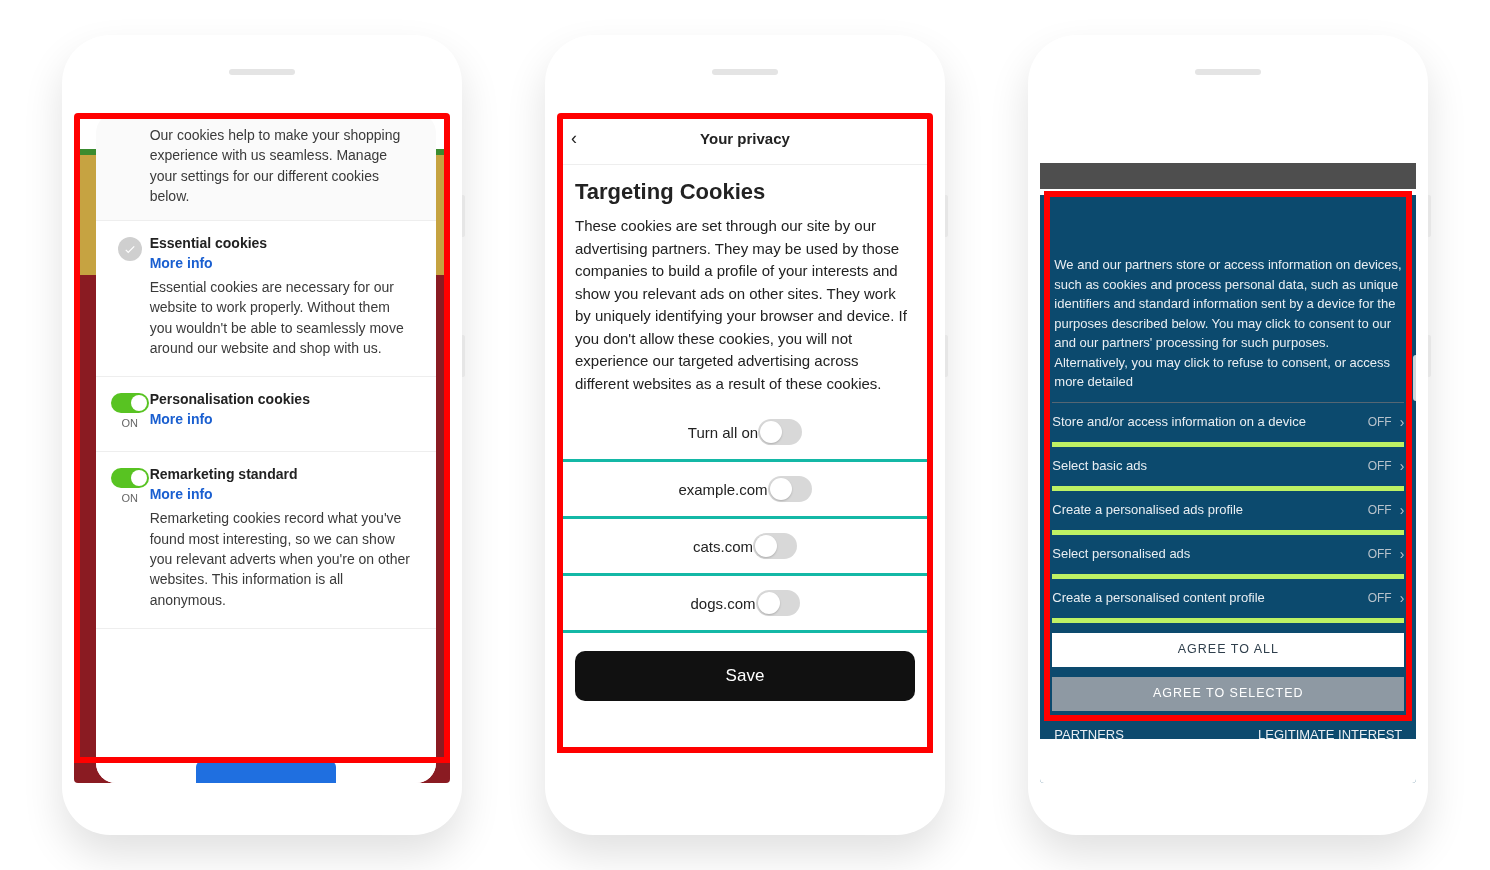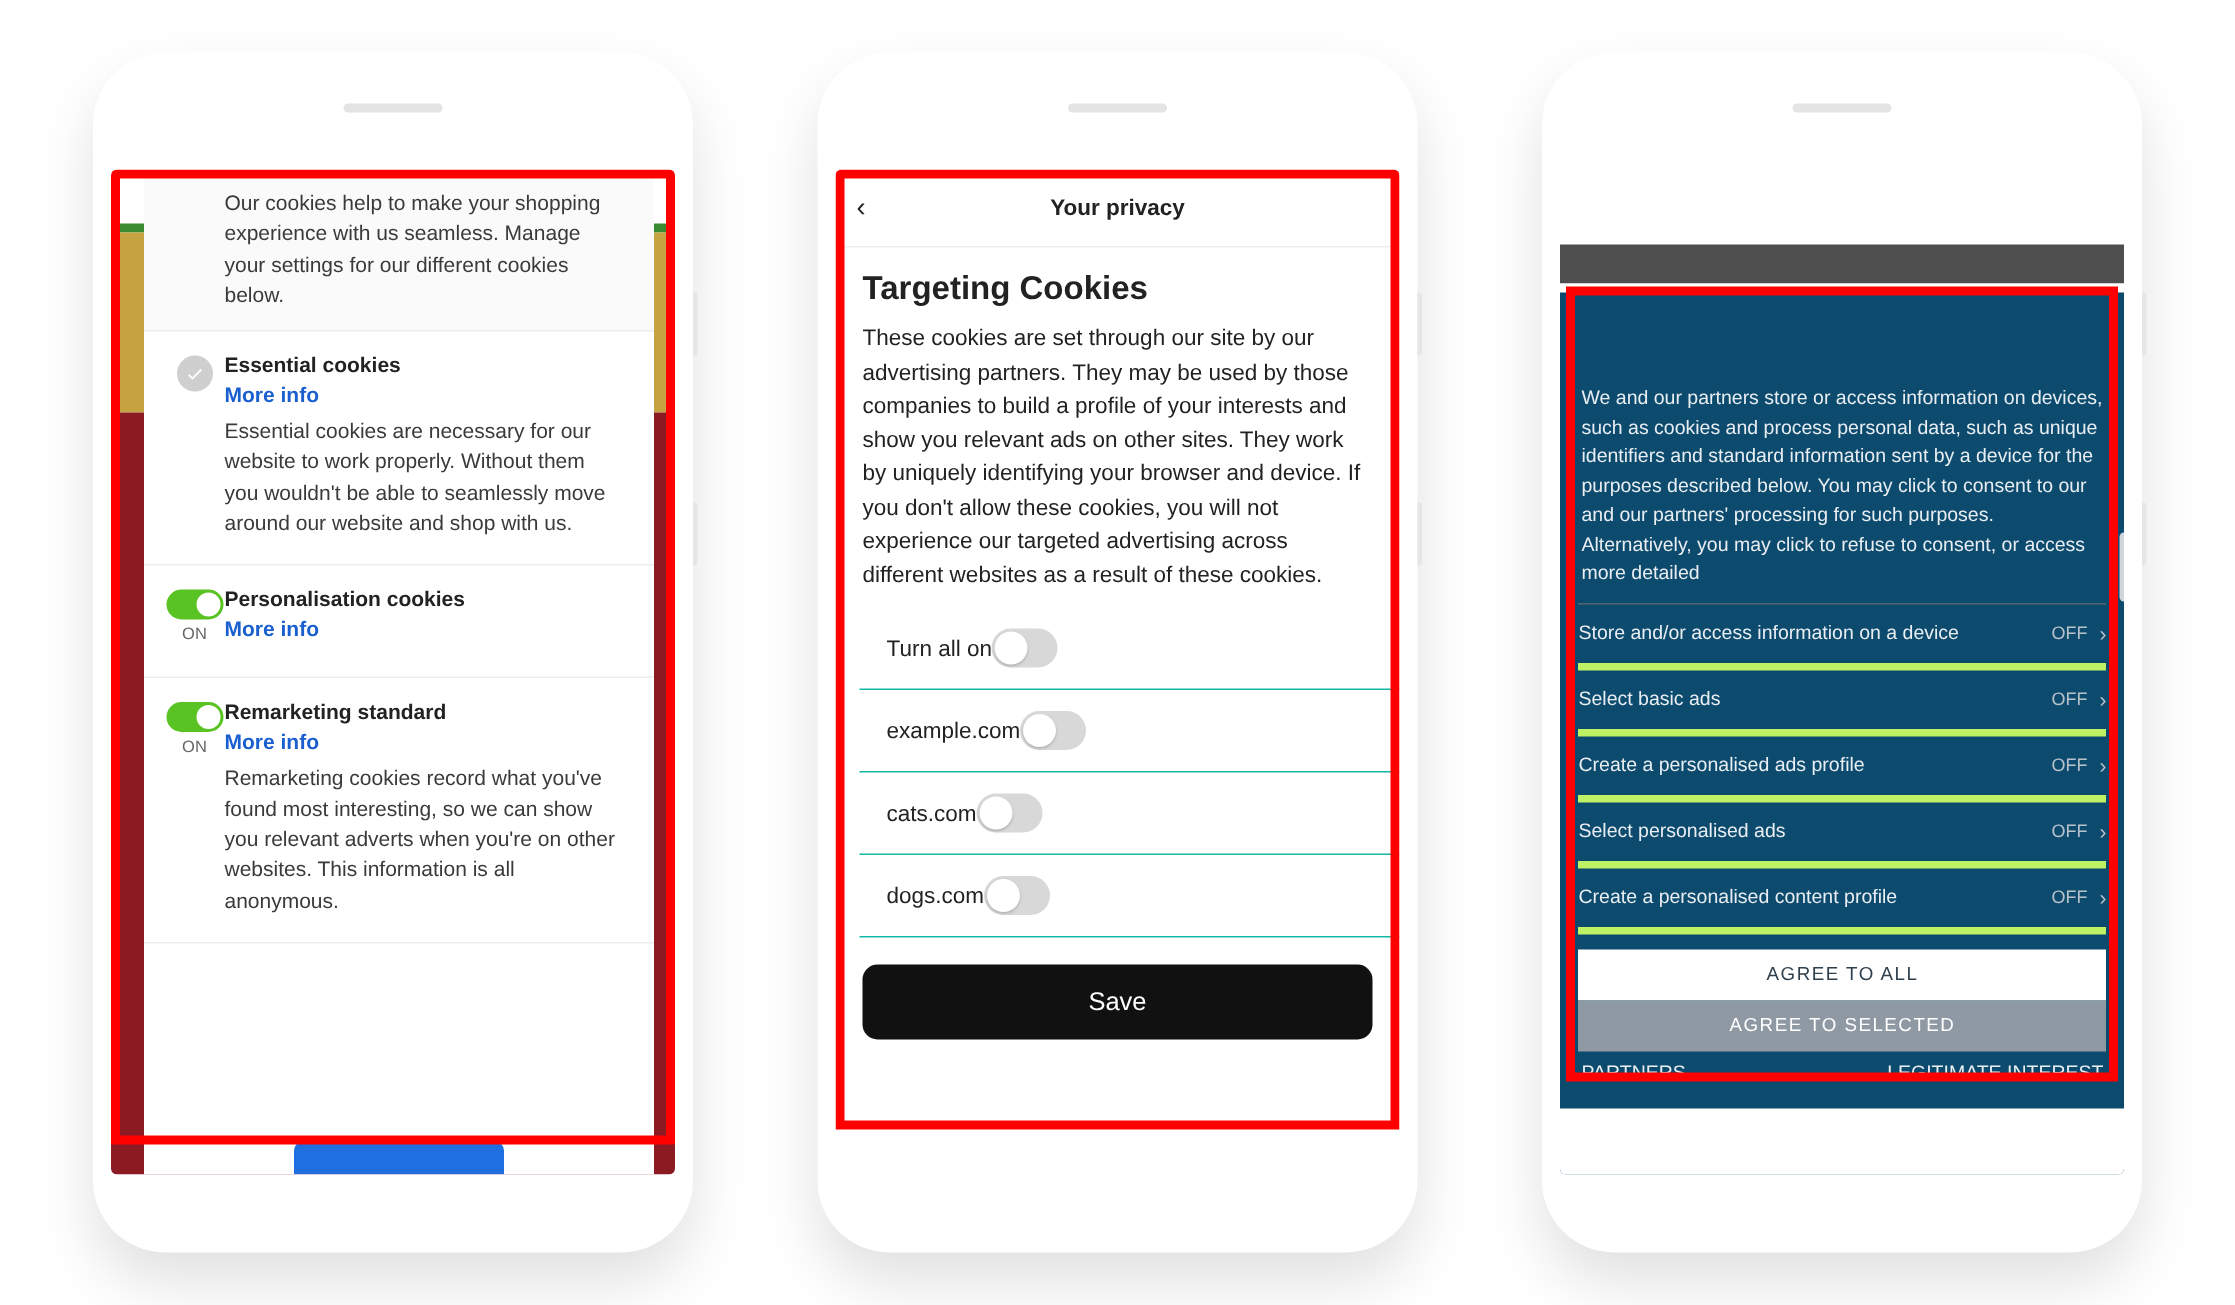--- a/index.html
+++ b/index.html
@@ -61,20 +61,21 @@
   .p1-bg-green { position:absolute; top:36px; left:0; right:0; height:6px; background:#3a8b2f;}
   .p1-bg-yellow{ position:absolute; top:42px; left:0; right:0; height:120px; background:#c6a341;}
   .p1-bg-red   { position:absolute; top:162px; left:0; right:0; bottom:0; background:#8a1b22;}
   .p1-panel {
     position: absolute;
     top: 0; left: 22px; right: 14px; bottom: 0;
     background: #ffffff;
     overflow: hidden;
     font-size: 14px;
     color: #3a3a3a;
+    border-radius: 20px;
   }
   .p1-intro { padding: 12px 20px 14px 54px; line-height: 1.45; background:#fafafa; border-bottom:1px solid #eee;}
   .p1-sec { padding: 14px 20px 18px 14px; border-bottom: 1px solid #eee; display:flex; }
   .p1-left { width: 40px; flex: none; text-align:center; }
   .p1-body { flex:1; }
   .p1-title { font-weight: 700; color:#222; margin-bottom:4px;}
   .p1-link  { color:#1a5fd0; font-weight:600; margin-bottom:6px; cursor:pointer;}
   .p1-desc  { line-height:1.45; }
   .p1-check {
     width:24px; height:24px; border-radius:50%; background:#cfcfcf;
@@ -105,22 +106,22 @@
   .p2-header {
     height:52px; border-bottom:1px solid #eee;
     display:flex; align-items:center; justify-content:center; position:relative;
   }
   .p2-back { position:absolute; left:14px; font-size:18px; color:#222; cursor:pointer; }
   .p2-htitle { font-weight:600; }
   .p2-pad { padding: 14px 18px 10px; }
   .p2-h1 { font-size:22px; font-weight:800; margin-bottom:10px;}
   .p2-desc { line-height:1.5; font-size:15px; color:#222;}
   .p2-row {
-    display:flex; align-items:center; justify-content:flex-start;
-    padding: 14px 18px; border-bottom:1px solid #14b8a6;margin-left:16px;
+    display:flex; align-items:center; justify-content:center;
+    padding: 14px 18px; border-bottom:3px solid #14b8a6;
   }
   .p2-row:first-of-type{ border-top:1px solid #f0f0f0; margin-top:4px;}
   .p2-switch {
     width:44px; height:26px; border-radius:13px; background:#d8d8d8; position:relative;
   }
   .p2-switch::after{
     content:""; position:absolute; left:2px; top:2px; width:22px; height:22px;
     background:#fff; border-radius:50%; box-shadow:0 1px 2px rgba(0,0,0,.2);
   }
   .p2-save {
@@ -147,21 +148,21 @@
   .p3-row .lbl { flex:1; }
   .p3-row .off { color:#b7c2cb; font-size:12px; margin-right:8px;}
   .p3-row .ch  { color:#b7c2cb; font-size:14px;}
   .p3-scroll {
     position:absolute; right:-3px; top:160px; width:6px; height:46px;
     background:#cfd6db; border-radius:3px;
   }
   .p3-btns { margin-top:10px;}
   .p3-btn {
     height:34px; display:flex; align-items:center; justify-content:center;
-    font-size:12.5px; letter-spacing:1px; cursor:pointer;
+    font-size:12.5px; letter-spacing:1px; margin-bottom:10px; cursor:pointer;
   }
   .p3-btn.white { background:#fff; color:#2f3f4c; }
   .p3-btn.gray  { background:#8e99a3; color:#fff; }
   .p3-foot { display:flex; justify-content:space-between; font-size:13px; padding:4px 2px 0;}
   .p3-bottombar { height:44px; background:#fff; position:absolute; left:0;right:0;bottom:0;}
 </style>
 </head>
 <body>
 
 <div class="phone">

